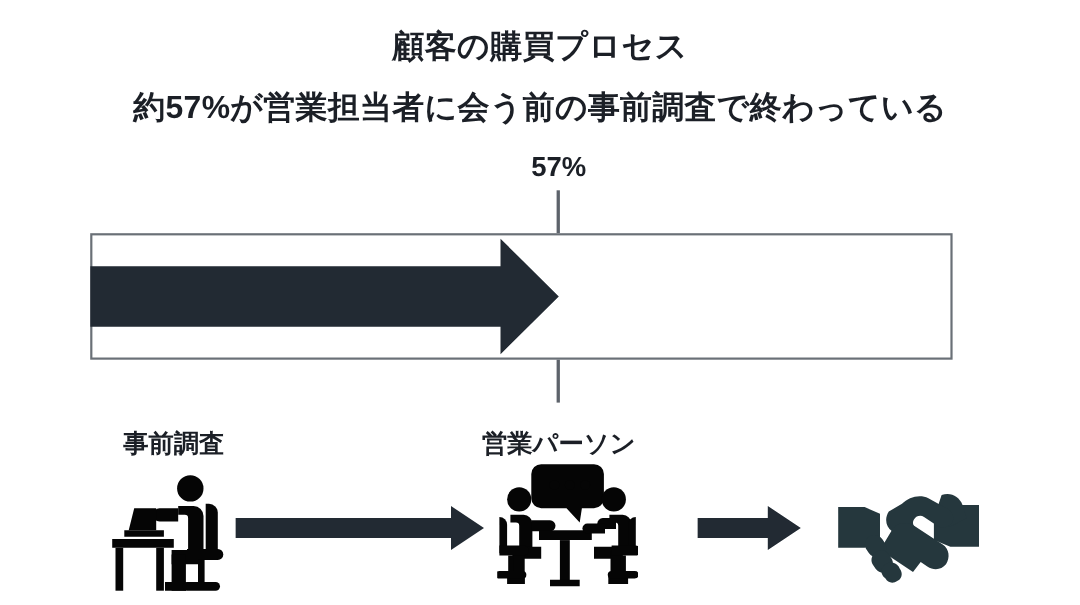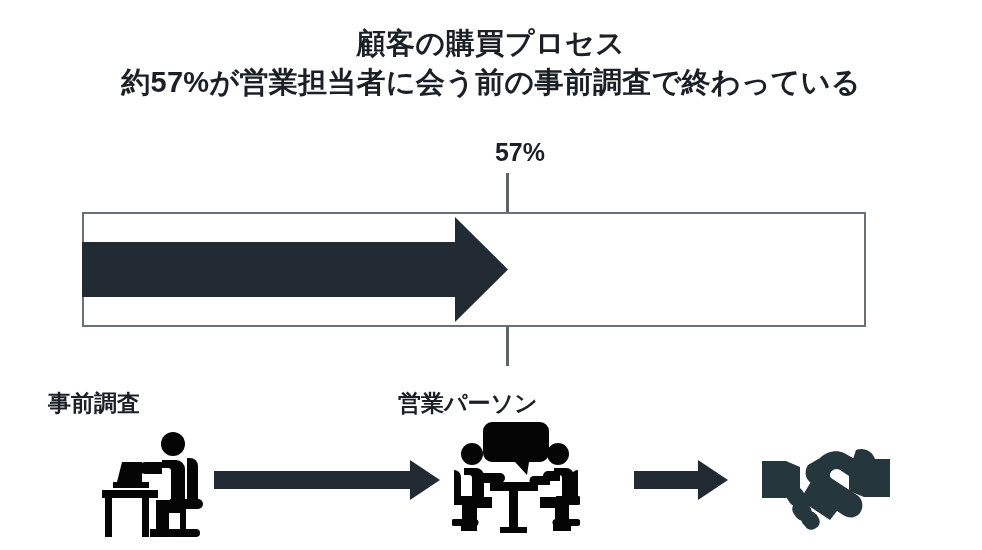--- a/index.html
+++ b/index.html
@@ -15,45 +15,45 @@
   .title-block {
     position:absolute; left:0; top:26px; width:982px;
     text-align:center; color:#1b1f26;
   }
   .title-line1 {
     font-size:29px; font-weight:bold; line-height:34px;
     letter-spacing:0.5px;
   }
   .title-line2 {
     font-size:29px; font-weight:bold; line-height:36px;
-    letter-spacing:0.3px; margin-top:4px;
+    letter-spacing:0.3px; margin-top:20px;
   }
 
   
   .pct-label {
-    position:absolute; left:467px; top:138px; width:106px;
+    position:absolute; left:455px; top:138px; width:106px;
     text-align:center; font-size:25px; font-weight:bold; color:#1b1f26;
   }
   .divider-line {
     position:absolute; left:506px; top:173px;
     width:3px; height:193px; background:#5d636b;
   }
 
   
   .bar-frame {
     position:absolute; left:82px; top:212px;
     width:784px; height:115px;
     border:2px solid #6a7077; background:#ffffff;
   }
   .bar-arrow { position:absolute; left:82px; top:212px; width:430px; height:115px; }
 
   
   .proc-label {
     position:absolute; font-size:23px; font-weight:bold; color:#1b1f26;
-    top:388px;
+    text-align:center; top:388px;
   }
   .lbl-a { left:48px;  width:220px; }
   .lbl-b { left:398px; width:220px; }
   .lbl-c { left:728px; width:200px; }
 
   .icon-box { position:absolute; }
   .ic-desk  { left:100px; top:428px; width:112px; height:112px; }
   .ic-meet  { left:452px; top:418px; width:128px; height:124px; }
   .ic-shake { left:760px; top:442px; width:132px; height:88px; }
 

